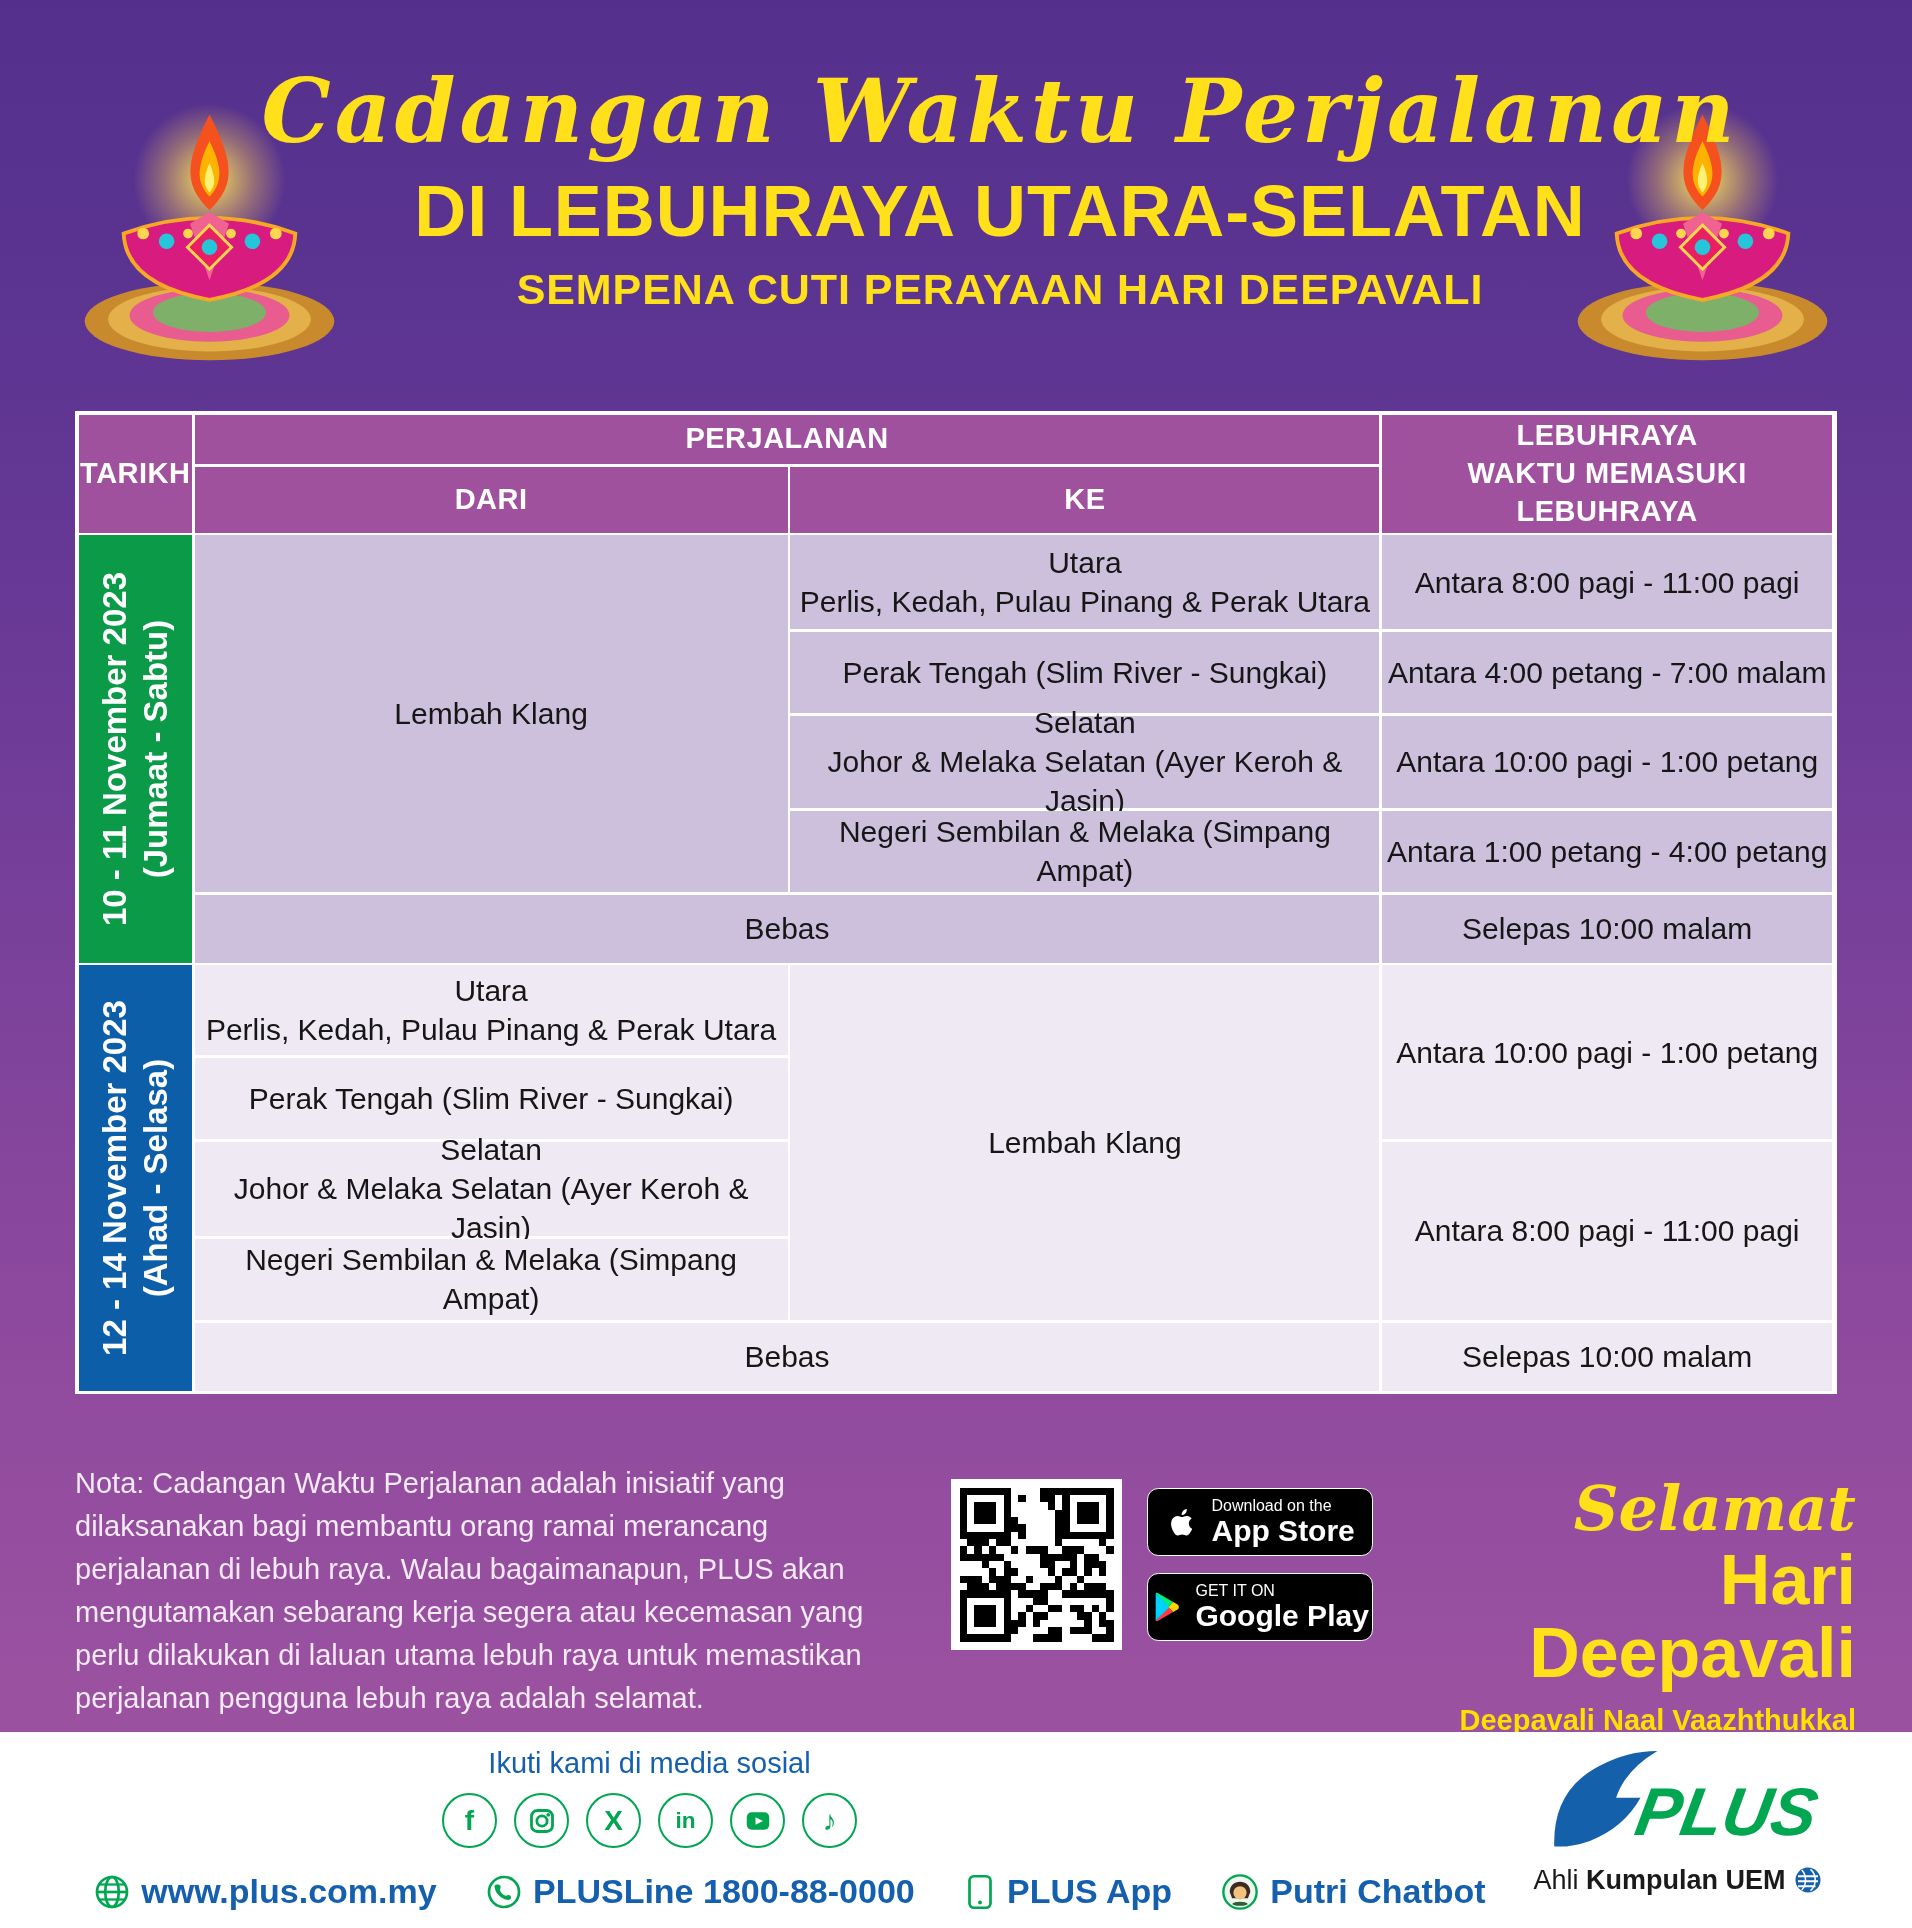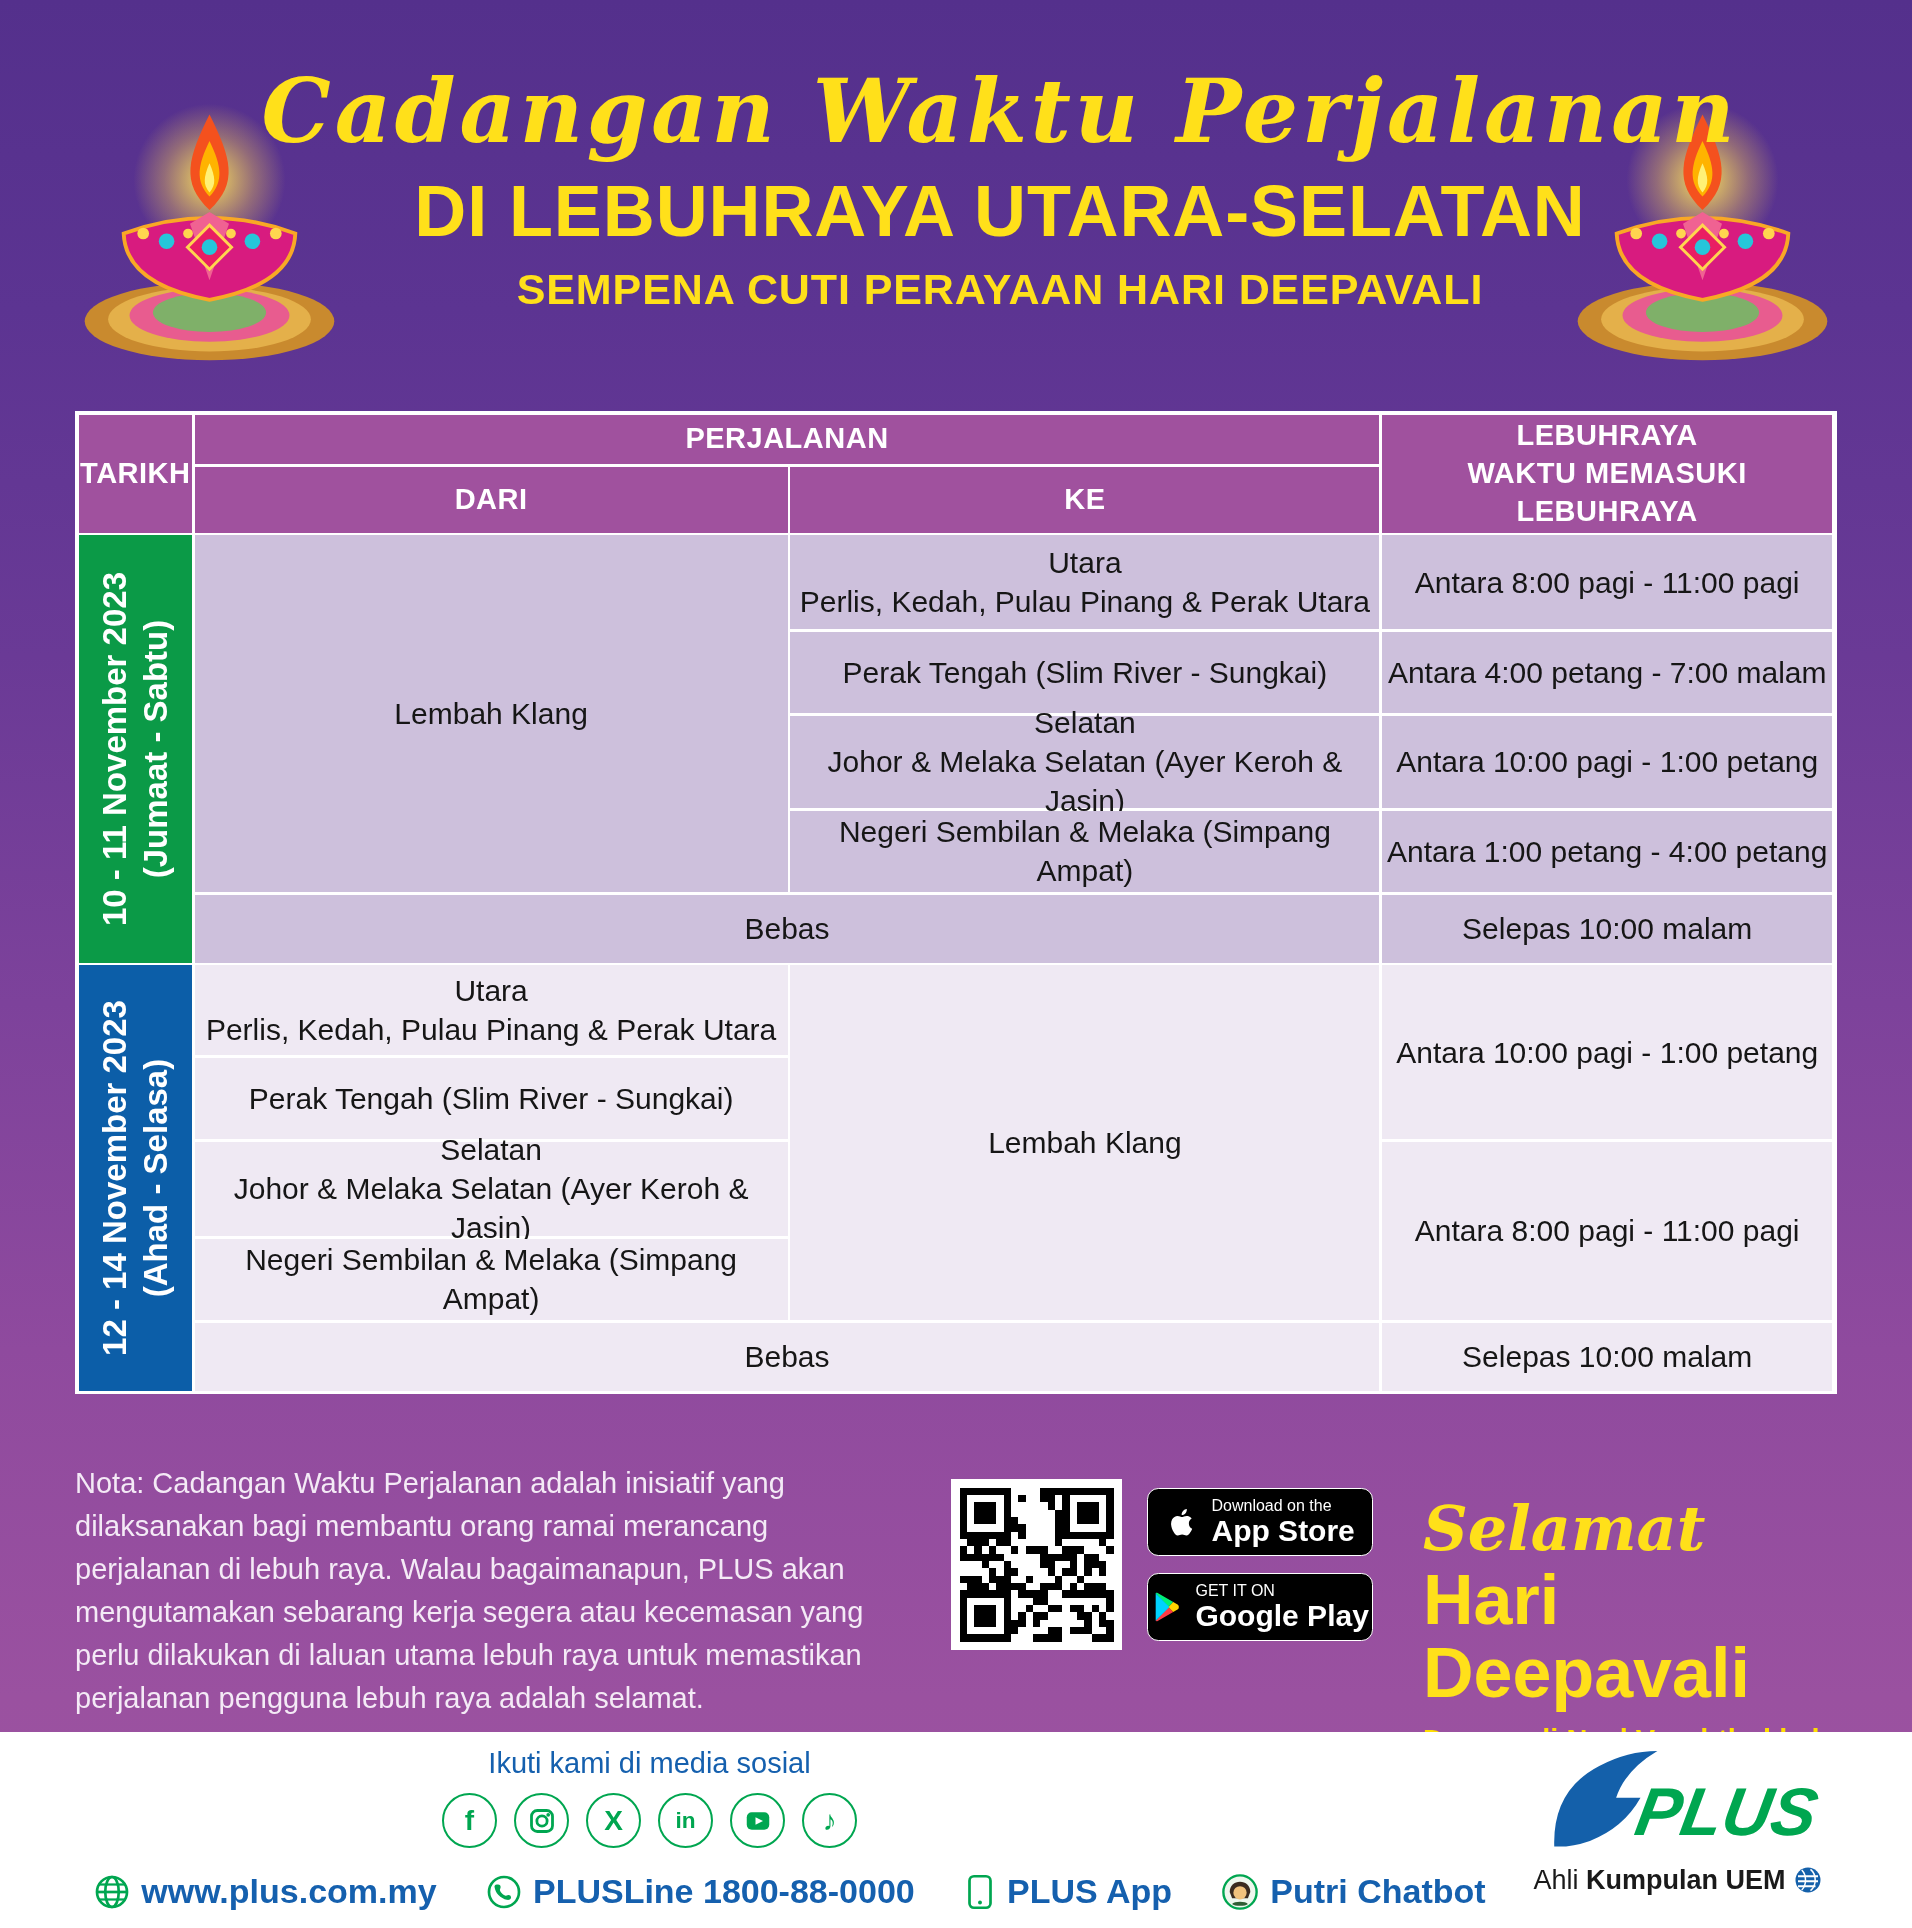--- a/index.html
+++ b/index.html
@@ -34,21 +34,21 @@
   .appblk{position:absolute;left:951px;top:1458px;width:490px;text-align:center;color:#fff;}
   .appblk .h{font-weight:800;font-size:33px;line-height:1.25;}
   .approw{display:flex;align-items:center;margin-top:21px;}
   .qrbox{width:171px;height:171px;background:#fff;padding:8.5px;box-sizing:border-box;}
   #qr{width:100%;height:100%;display:grid;grid-template-columns:repeat(21,1fr);grid-template-rows:repeat(21,1fr);background:#fff;}
   .badges{display:flex;flex-direction:column;gap:17px;margin-left:24.5px;align-items:center;}
   .badge{width:224px;height:66px;background:#000;border:1.9px solid #fff;border-radius:11.3px;
      display:flex;align-items:center;justify-content:center;gap:11.3px;color:#fff;}
   .badge .txt{text-align:left;line-height:1.1;}
   .badge .small{font-size:16px;} .badge .big{font-size:30px;font-weight:600;}
-  .greet{position:absolute;right:56px;top:1478px;width:433px;text-align:left;margin-top:20px;}
+  .greet{position:absolute;right:56px;top:1478px;width:433px;text-align:right;}
   .greet .s{font-family:"DejaVu Serif",serif;font-style:italic;font-weight:bold;color:#ffe01a;font-size:62px;line-height:1;}
   .greet .m{color:#ffe01a;font-weight:900;font-size:70px;line-height:1.05;margin-top:3.8px;}
   .greet .d{color:#ffdf00;font-weight:700;font-size:29px;margin-top:13px;}
   
   .bar{position:absolute;left:0;bottom:0;width:100%;height:196px;background:#fff;}
   .social{position:absolute;left:0;top:15px;width:1299px;display:flex;flex-direction:column;align-items:center;}
   .social .h{color:#1560ae;font-size:29px;font-weight:500;}
   .icons{display:flex;gap:17px;margin-top:13px;}
   .ic{width:55px;height:55px;border:2.8px solid #00a650;border-radius:50%;box-sizing:border-box;
       display:flex;align-items:center;justify-content:center;color:#00a650;font-weight:800;font-size:28px;}

